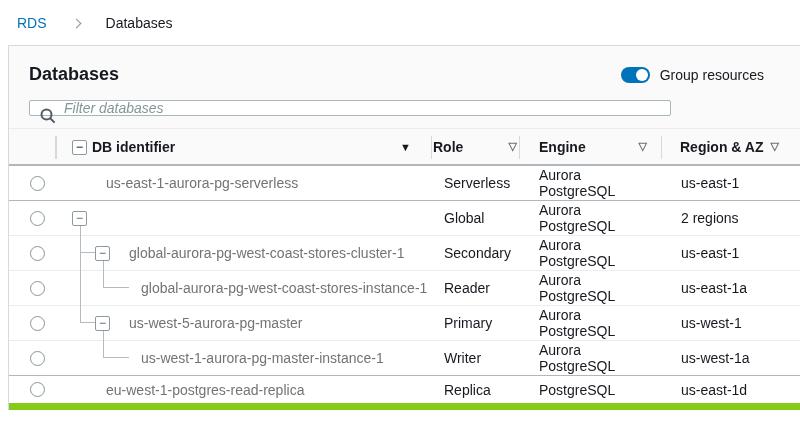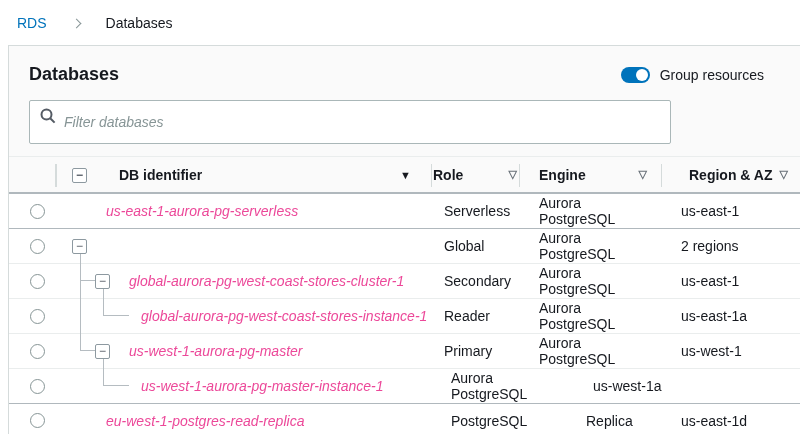--- a/index.html
+++ b/index.html
@@ -20,55 +20,55 @@
                  padding:18px 36px 0 20px; }
   .card-title { font-size:18px; font-weight:bold; }
   .toggle-wrap { display:flex; align-items:center; gap:10px; }
   .toggle { position:relative; width:29px; height:16px; border-radius:8px; background:#0073bb; cursor:pointer; }
   .toggle::after { content:""; position:absolute; top:2px; right:2px; width:12px; height:12px;
                    border-radius:50%; background:#fff; }
 
   
   .filter-row { padding:15px 0 12px 20px; }
   .filter-box { position:relative; width:642px; }
-  .filter-box input { width:100%; height:44px; border:1px solid #aab7b8; border-radius:2px;
+  .filter-box input { width:100%; height:16px; border:1px solid #aab7b8; border-radius:2px;
                       background:#fff; padding:0 8px 0 34px; font-size:14px;
                       font-family:"Liberation Sans", sans-serif; color:#16191f; outline:none; }
   .filter-box input::placeholder { color:#879596; font-style:italic; }
   .search-icon { position:absolute; left:11px; top:8px; pointer-events:none; }
 
   
   .thead { display:flex; height:37px; align-items:center; background:#fafafa;
            border-top:1px solid #eaeded; border-bottom:1px solid #b0b8bd; font-weight:bold; }
   .th { position:relative; height:100%; display:flex; align-items:center; }
   .th + .th::before { content:""; position:absolute; left:0; top:7px; height:23px; width:1px; background:#d5dbdb; }
   .col-sel { width:47px; }
   .col-sel.th::after { content:""; position:absolute; right:0; top:7px; height:23px; width:1px; background:#d5dbdb; }
   .col-id  { width:375px; }
   .col-role { width:88px; }
   .col-eng { width:142px; }
   .col-reg { flex:1; }
   .th.col-id { padding-left:16px; }
-  .th.col-id .th-label { margin-left:47px; }
+  .th.col-id .th-label { margin-left:20px; }
   .sort-desc { margin-left:auto; margin-right:20px; font-size:11px; color:#16191f; }
   .th.col-role { padding:0 2px; justify-content:space-between; }
   .th.col-eng { padding:0 14px 0 20px; justify-content:space-between; }
-  .th.col-reg { padding-left:28px; gap:7px; }
+  .th.col-reg { padding-left:19px; gap:7px; }
   .filter-tri { font-size:11px; color:#687078; }
 
   
   .tbody { position:relative; background:#fff; }
   .row { display:flex; height:35px; align-items:center; background:#fff; border-top:1px solid #eaeded; cursor:pointer; }
   .row.group-start { border-top:1px solid #b0b8bd; }
-  .row.last { border-bottom:1px solid #84cc16; }
+  .row.last { border-bottom:7px solid #84cc16; }
   .cell { height:100%; display:flex; align-items:center; }
   .cell.col-sel { padding-left:21px; }
   .radio { width:15px; height:15px; border:1px solid #879596; border-radius:50%; background:#fff; }
   .cell.col-id { position:relative; }
-  .cell.col-id a { color:#ec4899; text-decoration:none;font-style:italic; }
+  .cell.col-id a { color:#737373; text-decoration:none; }
   .indent-0 { padding-left:50px; }
   .indent-1 { padding-left:73px; }
   .indent-2 { padding-left:85px; }
   .expander { position:absolute; top:10px; width:15px; height:15px; border:1px solid #8d99a0;
               border-radius:2px; background:#fff; color:#545b64; font-size:12px; line-height:12px;
               text-align:center; cursor:pointer; z-index:2; }
   .exp-0 { left:16px; } .exp-1 { left:39px; }
   .header-expander { position:absolute; left:16px; top:11px; width:15px; height:15px;
               border:1px solid #8d99a0; border-radius:2px; background:#fff; color:#545b64;
               font-size:12px; line-height:12px; text-align:center; cursor:pointer; }
@@ -192,44 +192,45 @@
       <div class="cell col-eng">Aurora PostgreSQL</div>
       <div class="cell col-reg">us-east-1a</div>
     </div>
 
     <div class="row">
       <div class="cell col-sel">
           <span class="radio"></span>
         </div>
       <div class="cell col-id">
         <span class="expander exp-1">−</span>
-        <a class="indent-1">us-west-1-aurora-pg-master</a>
+        <a class="indent-1">us-west-5-aurora-pg-master</a>
       </div>
       <div class="cell col-role">Primary</div>
       <div class="cell col-eng">Aurora PostgreSQL</div>
       <div class="cell col-reg">us-west-1</div>
     </div>
 
     <div class="row">
       <div class="cell col-sel">
           <span class="radio"></span>
         </div>
       <div class="cell col-id">
           <a class="indent-2">us-west-1-aurora-pg-master-instance-1</a>
         </div>
+      <div class="cell col-role">Writer</div>
       <div class="cell col-eng">Aurora PostgreSQL</div>
       <div class="cell col-reg">us-west-1a</div>
     </div>
 
     <div class="row group-start last">
       <div class="cell col-sel">
           <span class="radio"></span>
         </div>
       <div class="cell col-id">
           <a class="indent-0">eu-west-1-postgres-read-replica</a>
         </div>
+      <div class="cell col-role">Replica</div>
       <div class="cell col-eng">PostgreSQL</div>
-      <div class="cell col-role">Replica</div>
       <div class="cell col-reg">us-east-1d</div>
     </div>
 
   </div>
 </div>
 
 </body></html>

